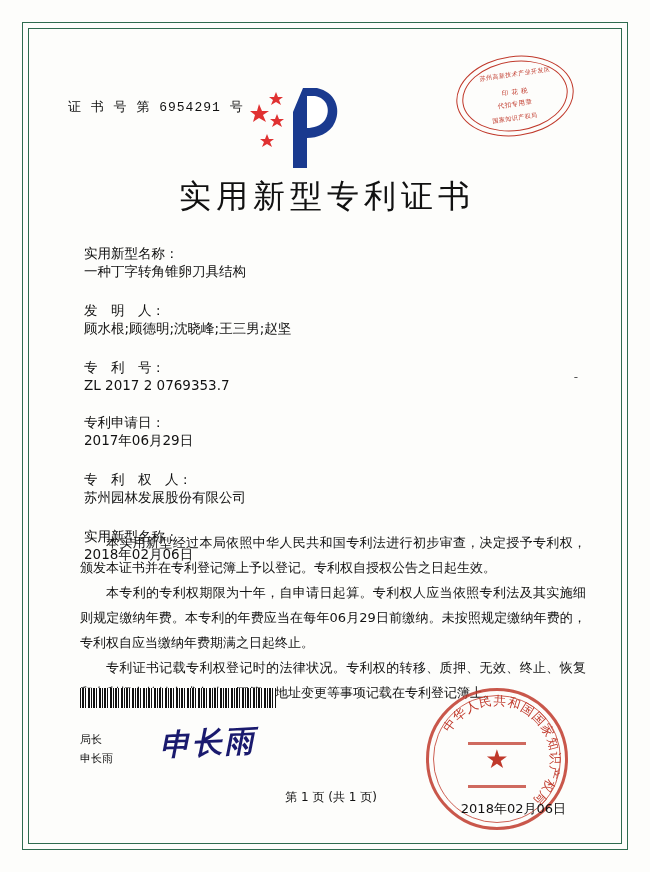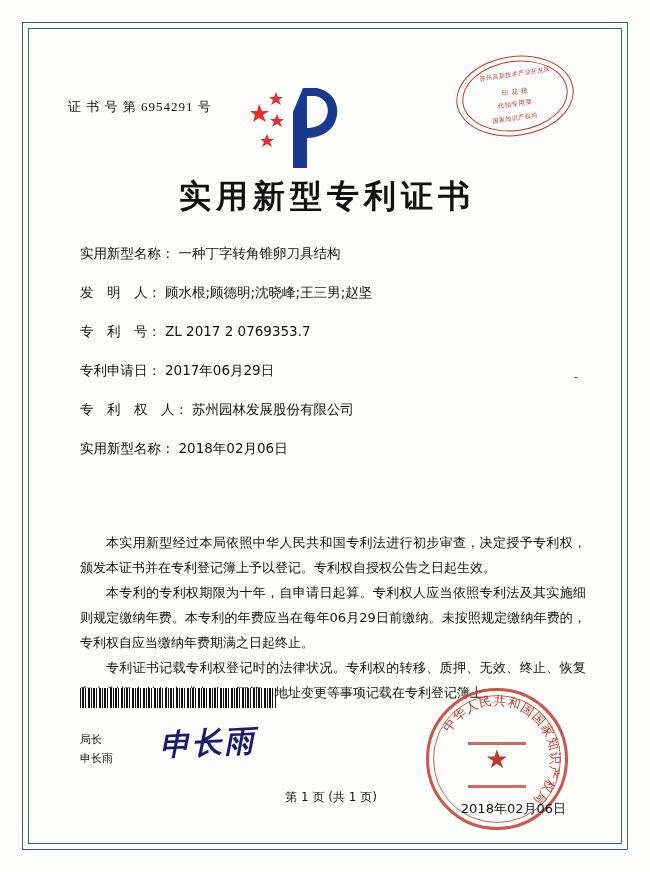--- a/index.html
+++ b/index.html
@@ -45,21 +45,21 @@
   }
 
   
   .cert-no {
     position: absolute;
     left: 28px;
     top: 58px;
     font-size: 13px;
     letter-spacing: 1px;
     color: #111;
-    font-family: Liberation Serif, serif;
+    font-family: Liberation Mono, monospace;
   }
 
   
   .logo {
     position: absolute;
     left: 205px;
     top: 42px;
     width: 110px;
     height: 90px;
   }
@@ -105,40 +105,41 @@
   .stamp-top .t4 { top: 58px; }
 
   
   .title {
     position: absolute;
     left: 4px;
     right: 0;
     top: 135px;
     text-align: center;
     font-size: 32px;
-    font-weight: bold;
+    font-weight: normal;
     letter-spacing: 5px;
     font-family: "DejaVu Serif", "Liberation Serif", serif;
     color: #111;
   }
 
   
   .fields {
     position: absolute;
     left: 40px;
     right: 30px;
     top: 205px;
   }
   .field {
     display: flex;
     align-items: baseline;
     margin-bottom: 21px;
     font-size: 13.5px;
     font-family: "DejaVu Sans", "Liberation Sans", sans-serif;
     color: #111;
+    flex-direction: column;
   }
   .field .label {
     white-space: nowrap;
   }
   .field .value {
     margin-left: 4px;
   }
 
   
   .paras {

